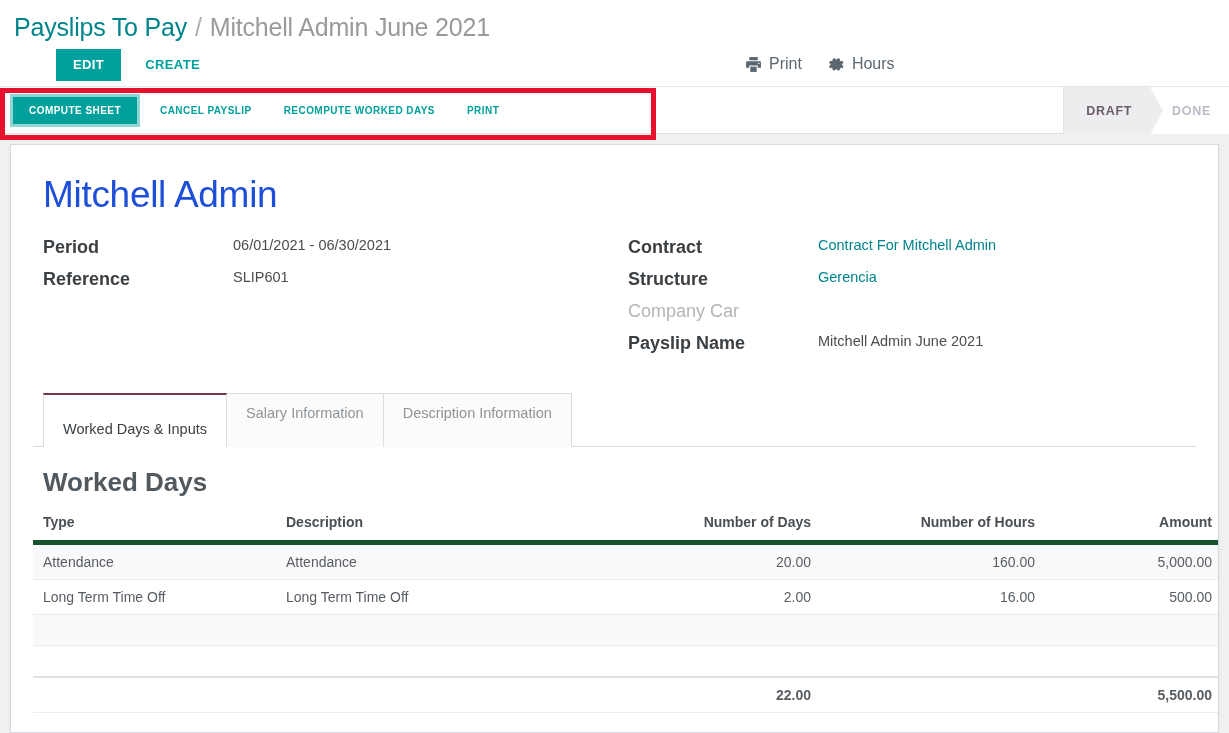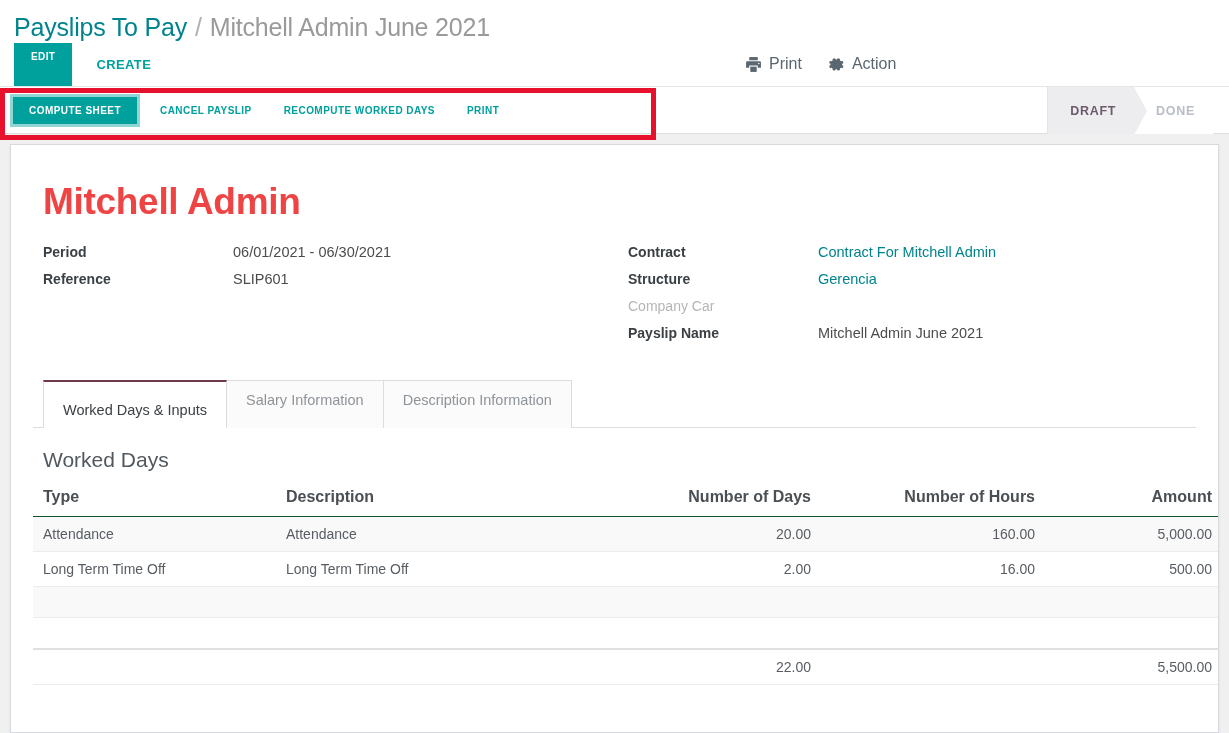--- a/index.html
+++ b/index.html
@@ -44,26 +44,27 @@
     align-items: center;
     padding: 9px 0 8px 14px;
     position: relative;
     height: 44px;
   }
   .btn-edit {
     background: #00a09d;
     color: #ffffff;
     border: none;
     font-family: "Liberation Sans", sans-serif;
-    font-size: 10px;
+    font-size: 13px;
     font-weight: bold;
     letter-spacing: 0.4px;
-    padding: 8px 17px 24px 17px;
+    padding: 8px 17px 9px 17px;
     cursor: pointer;
     border-radius: 0;
+    margin-left: 42px;
   }
   .btn-create {
     background: transparent;
     color: #00a09d;
     border: none;
     font-family: "Liberation Sans", sans-serif;
     font-size: 13px;
     font-weight: bold;
     letter-spacing: 0.4px;
     padding: 8px 14px 9px 14px;
@@ -133,21 +134,21 @@
     width: 656px;
     height: 52px;
     border: 5px solid #e8112d;
     pointer-events: none;
     z-index: 9;
   }
 
   
   .status-pipeline {
     position: absolute;
-    right: 16px;
+    right: 0px;
     top: 0px;
     height: 47px;
     display: flex;
     align-items: stretch;
     font-size: 12.5px;
     font-weight: bold;
     letter-spacing: 0.7px;
   }
   .pipe-item {
     display: flex;
@@ -184,38 +185,38 @@
     background: #ffffff;
     border: 1px solid #d6dade;
     box-shadow: 0 1px 3px rgba(0,0,0,0.06);
     padding: 18px 22px 0 22px;
     height: 100%;
     overflow: hidden;
   }
   .record-title {
     font-size: 37px;
     line-height: 46px;
-    color: #ef4444;
-    font-weight: bold;
-    margin: 16px 0 16px 10px;
+    color: #1d4ed8;
+    font-weight: normal;
+    margin: 9px 0 16px 10px;
     letter-spacing: -0.3px;
   }
 
   .form-cols {
     display: flex;
     margin-left: 10px;
   }
   .form-col { }
   .form-col.left { width: 585px; }
   .form-col.right { flex: 1; }
 
   table.fields { border-collapse: collapse; width: 100%; }
   table.fields td { padding: 0; vertical-align: top; }
   .f-label {
-    font-size: 14px;
+    font-size: 18px;
     font-weight: bold;
     color: #3b4044;
     padding: 3px 0 8px 0 !important;
     width: 190px;
     white-space: nowrap;
   }
   .f-label.muted { color: #b5b5b5; font-weight: normal; }
   .f-value {
     font-size: 14.5px;
     color: #4c4c4c;
@@ -244,68 +245,68 @@
     margin-right: -1px;
     cursor: pointer;
     white-space: nowrap;
     position: relative;
     top: 1px;
   }
   .nb-tab.active {
     color: #3b4044;
     background: #ffffff;
     border-top: 2px solid #71394e;
-    padding-top: 20px;
+    padding-top: 26px;
     z-index: 2;
   }
   .nb-tab.active::after {
     content: "";
     position: absolute;
     left: 0; right: 0; bottom: -1px;
     height: 2px;
     background: #ffffff;
   }
 
   
   .list-title {
-    font-size: 21px;
+    font-size: 26px;
     color: #51585e;
-    font-weight: normal;
+    font-weight: bold;
     margin: 20px 0 10px 10px;
   }
   table.olist {
     width: 100%;
     border-collapse: collapse;
     table-layout: fixed;
   }
   table.olist th {
-    font-size: 16px;
+    font-size: 14px;
     color: #4a4f54;
     font-weight: bold;
     text-align: left;
     padding: 6px 10px 10px 10px;
-    border-bottom: 1px solid #14532d;
+    border-bottom: 5px solid #14532d;
     white-space: nowrap;
   }
   table.olist th.num, table.olist td.num { text-align: right; }
   table.olist td {
     font-size: 14px;
     color: #575d63;
     padding: 9px 10px 9px 10px;
     border-bottom: 1px solid #ececec;
     white-space: nowrap;
     overflow: hidden;
     text-overflow: ellipsis;
   }
   tr.zebra td { background: #f9f9fa; }
   tr.empty td { height: 31px; }
   tr.spacer td { height: 31px; border-bottom: none; background: #ffffff; }
   tfoot td {
     font-size: 14.5px;
-    font-weight: normal;
+    font-weight: bold;
     color: #3b4044;
     padding: 11px 10px 9px 10px;
     border-top: 2px solid #e0e0e0;
     text-align: right;
     white-space: nowrap;
   }
   tfoot td.blank { }
 
   .col-type { width: 243px; }
   .col-desc { width: 332px; }
@@ -339,21 +340,21 @@
         </span>
         <span>Print</span>
       </div>
       <div class="item">
         <span>
           <svg width="17" height="17" viewBox="0 0 16 16" fill="#5b6770">
             <path d="M8 5.2a2.8 2.8 0 1 0 0 5.6 2.8 2.8 0 0 0 0-5.6zm0 4.2a1.4 1.4 0 1 1 0-2.8 1.4 1.4 0 0 1 0 2.8z"></path>
             <path d="M14.3 9.1l-1-.5a5.6 5.6 0 0 0 0-1.2l1-.5a.5.5 0 0 0 .2-.6l-.7-1.5a.5.5 0 0 0-.6-.2l-1 .4a5.4 5.4 0 0 0-1-.7l.1-1.1a.5.5 0 0 0-.4-.5L9.3 2.1a.5.5 0 0 0-.5.3l-.4 1a5.8 5.8 0 0 0-1.2 0l-.4-1a.5.5 0 0 0-.5-.3L4.7 2.7a.5.5 0 0 0-.4.5l.1 1.1c-.4.2-.7.4-1 .7l-1-.4a.5.5 0 0 0-.6.2l-.7 1.5a.5.5 0 0 0 .2.6l1 .5a5.6 5.6 0 0 0 0 1.2l-1 .5a.5.5 0 0 0-.2.6l.7 1.5a.5.5 0 0 0 .6.2l1-.4c.3.3.6.5 1 .7l-.1 1.1a.5.5 0 0 0 .4.5l1.6.4a.5.5 0 0 0 .5-.3l.4-1a5.8 5.8 0 0 0 1.2 0l.4 1a.5.5 0 0 0 .5.3l1.6-.4a.5.5 0 0 0 .4-.5l-.1-1.1c.4-.2.7-.4 1-.7l1 .4a.5.5 0 0 0 .6-.2l.7-1.5a.5.5 0 0 0-.2-.6z"></path>
           </svg>
         </span>
-        <span>Action</span>
+        <span>Hours</span>
       </div>
     </div>
   </div>
 </div>
 
 <div class="sheet-bar">
 
   <div class="statusbar-buttons">
     <button class="sb-btn primary">COMPUTE SHEET</button>
     <button class="sb-btn">CANCEL PAYSLIP</button>

